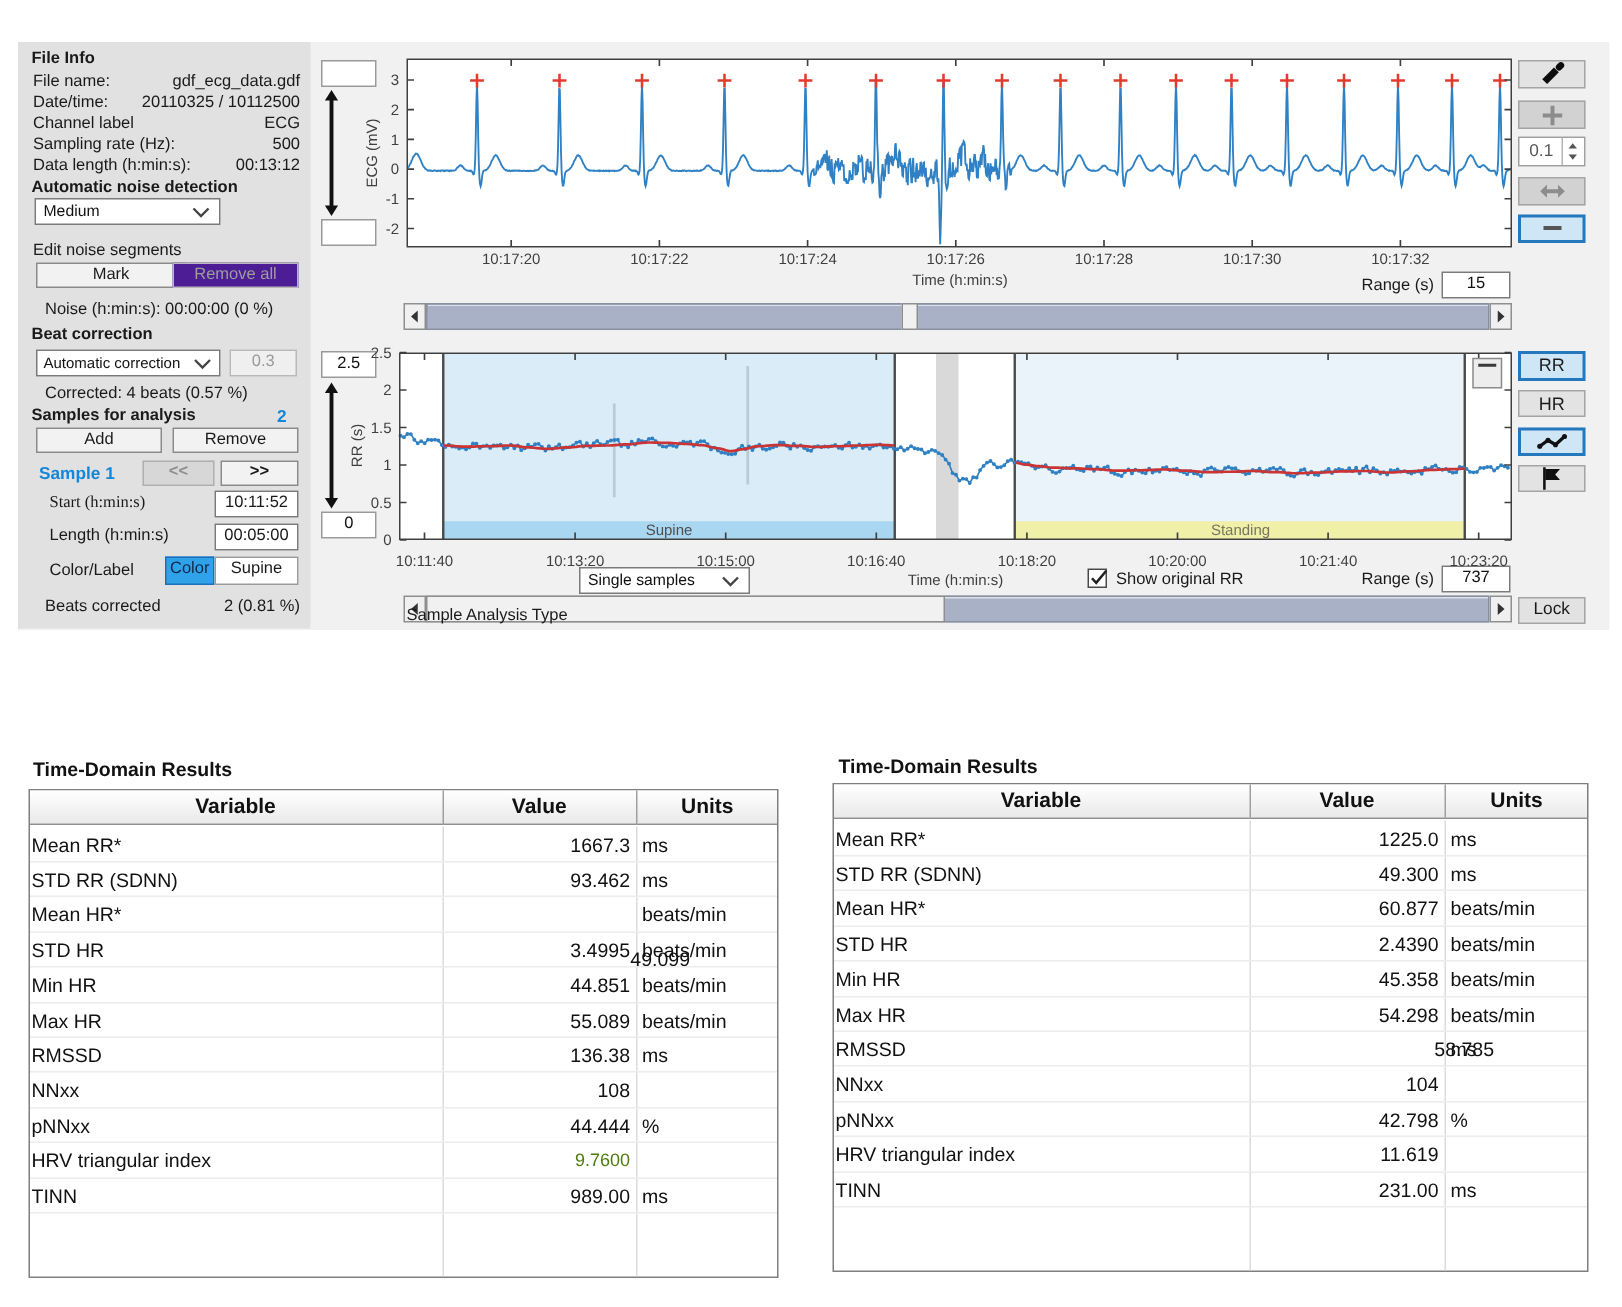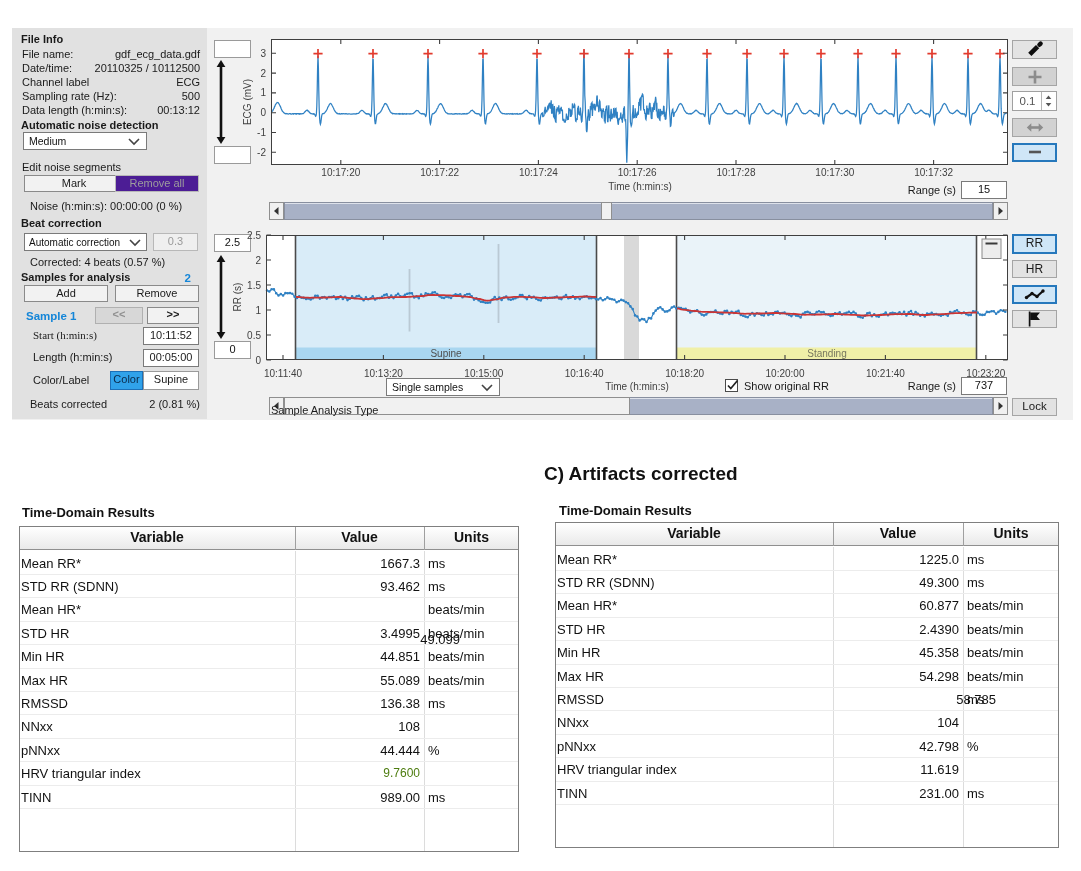--- a/index.html
+++ b/index.html
@@ -207,21 +207,20 @@
       <text x="637" y="390" font-size="10" fill="#3f3f3f" text-anchor="middle">Time (h:min:s)</text>
       <rect x="982" y="239" width="19" height="19.5" fill="#ededed" stroke="#8a8a8a" stroke-width="1"></rect>
       <line x1="985.5" y1="243.5" x2="997.5" y2="243.5" stroke="#3a3a3a" stroke-width="2"></line>
       <line x1="221" y1="66" x2="221" y2="138" stroke="#111" stroke-width="2.6"></line>
       <path d="M216.6,67 L221,60 L225.4,67 Z" fill="#111"></path>
       <path d="M216.6,137 L221,144 L225.4,137 Z" fill="#111"></path>
       <line x1="221" y1="261" x2="221" y2="333" stroke="#111" stroke-width="2.6"></line>
       <path d="M216.6,262 L221,255 L225.4,262 Z" fill="#111"></path>
       <path d="M216.6,332 L221,339 L225.4,332 Z" fill="#111"></path>
     </svg>
-    <div style="position:absolute;left:544px;top:462px;font-size:19px;font-weight:bold;color:#111;">C) Artifacts corrected</div>
     <div style="position:absolute;left:22px;top:505px;font-size:13px;font-weight:bold;color:#111;">Time-Domain Results</div>
     <div style="position:absolute;left:19px;top:526px;width:500px;height:326px;background:#fff;border:1.5px solid #7f7f7f;box-sizing:border-box;"></div>
     <div style="position:absolute;left:20px;top:527px;width:498px;height:23px;background:linear-gradient(#ffffff,#e9e9e9);border-bottom:1.5px solid #8f8f8f;box-sizing:border-box;"></div>
     <div style="position:absolute;left:295px;top:527px;width:1px;height:23px;background:#9f9f9f;"></div>
     <div style="position:absolute;left:295px;top:551px;width:1px;height:300px;background:#dcdcdc;"></div>
     <div style="position:absolute;left:424px;top:527px;width:1px;height:23px;background:#9f9f9f;"></div>
     <div style="position:absolute;left:424px;top:551px;width:1px;height:300px;background:#dcdcdc;"></div>
     <div style="position:absolute;left:19px;top:528.5px;width:276px;text-align:center;font-size:14px;font-weight:bold;color:#111;">Variable</div>
     <div style="position:absolute;left:295px;top:528.5px;width:129px;text-align:center;font-size:14px;font-weight:bold;color:#111;">Value</div>
     <div style="position:absolute;left:424px;top:528.5px;width:95px;text-align:center;font-size:14px;font-weight:bold;color:#111;">Units</div>

